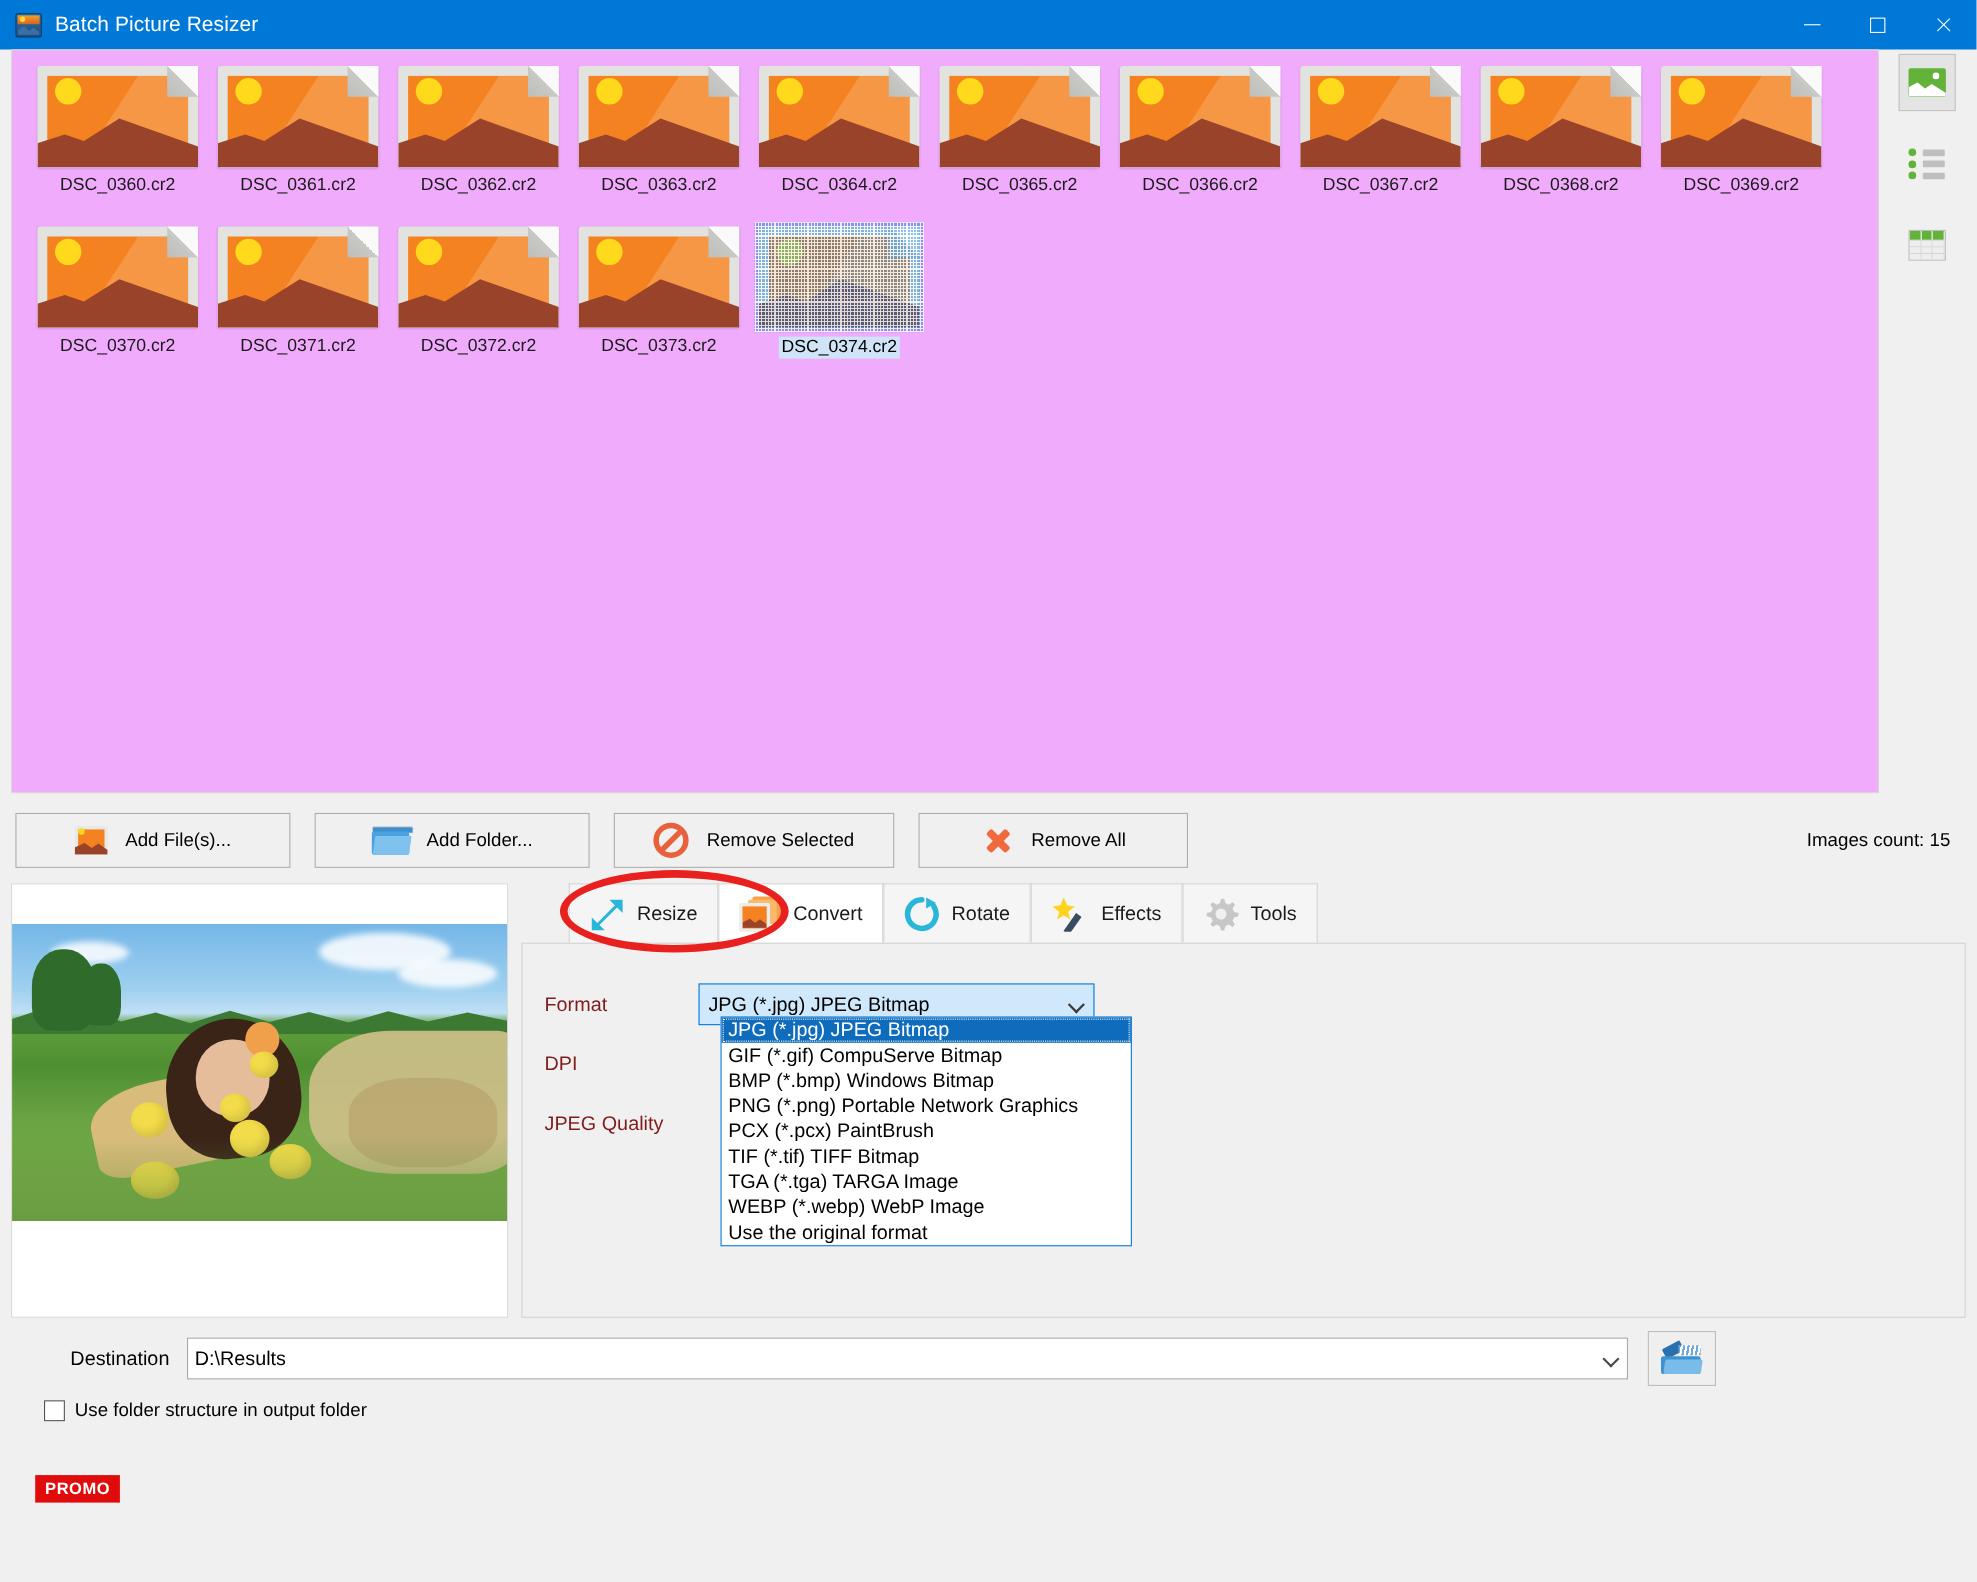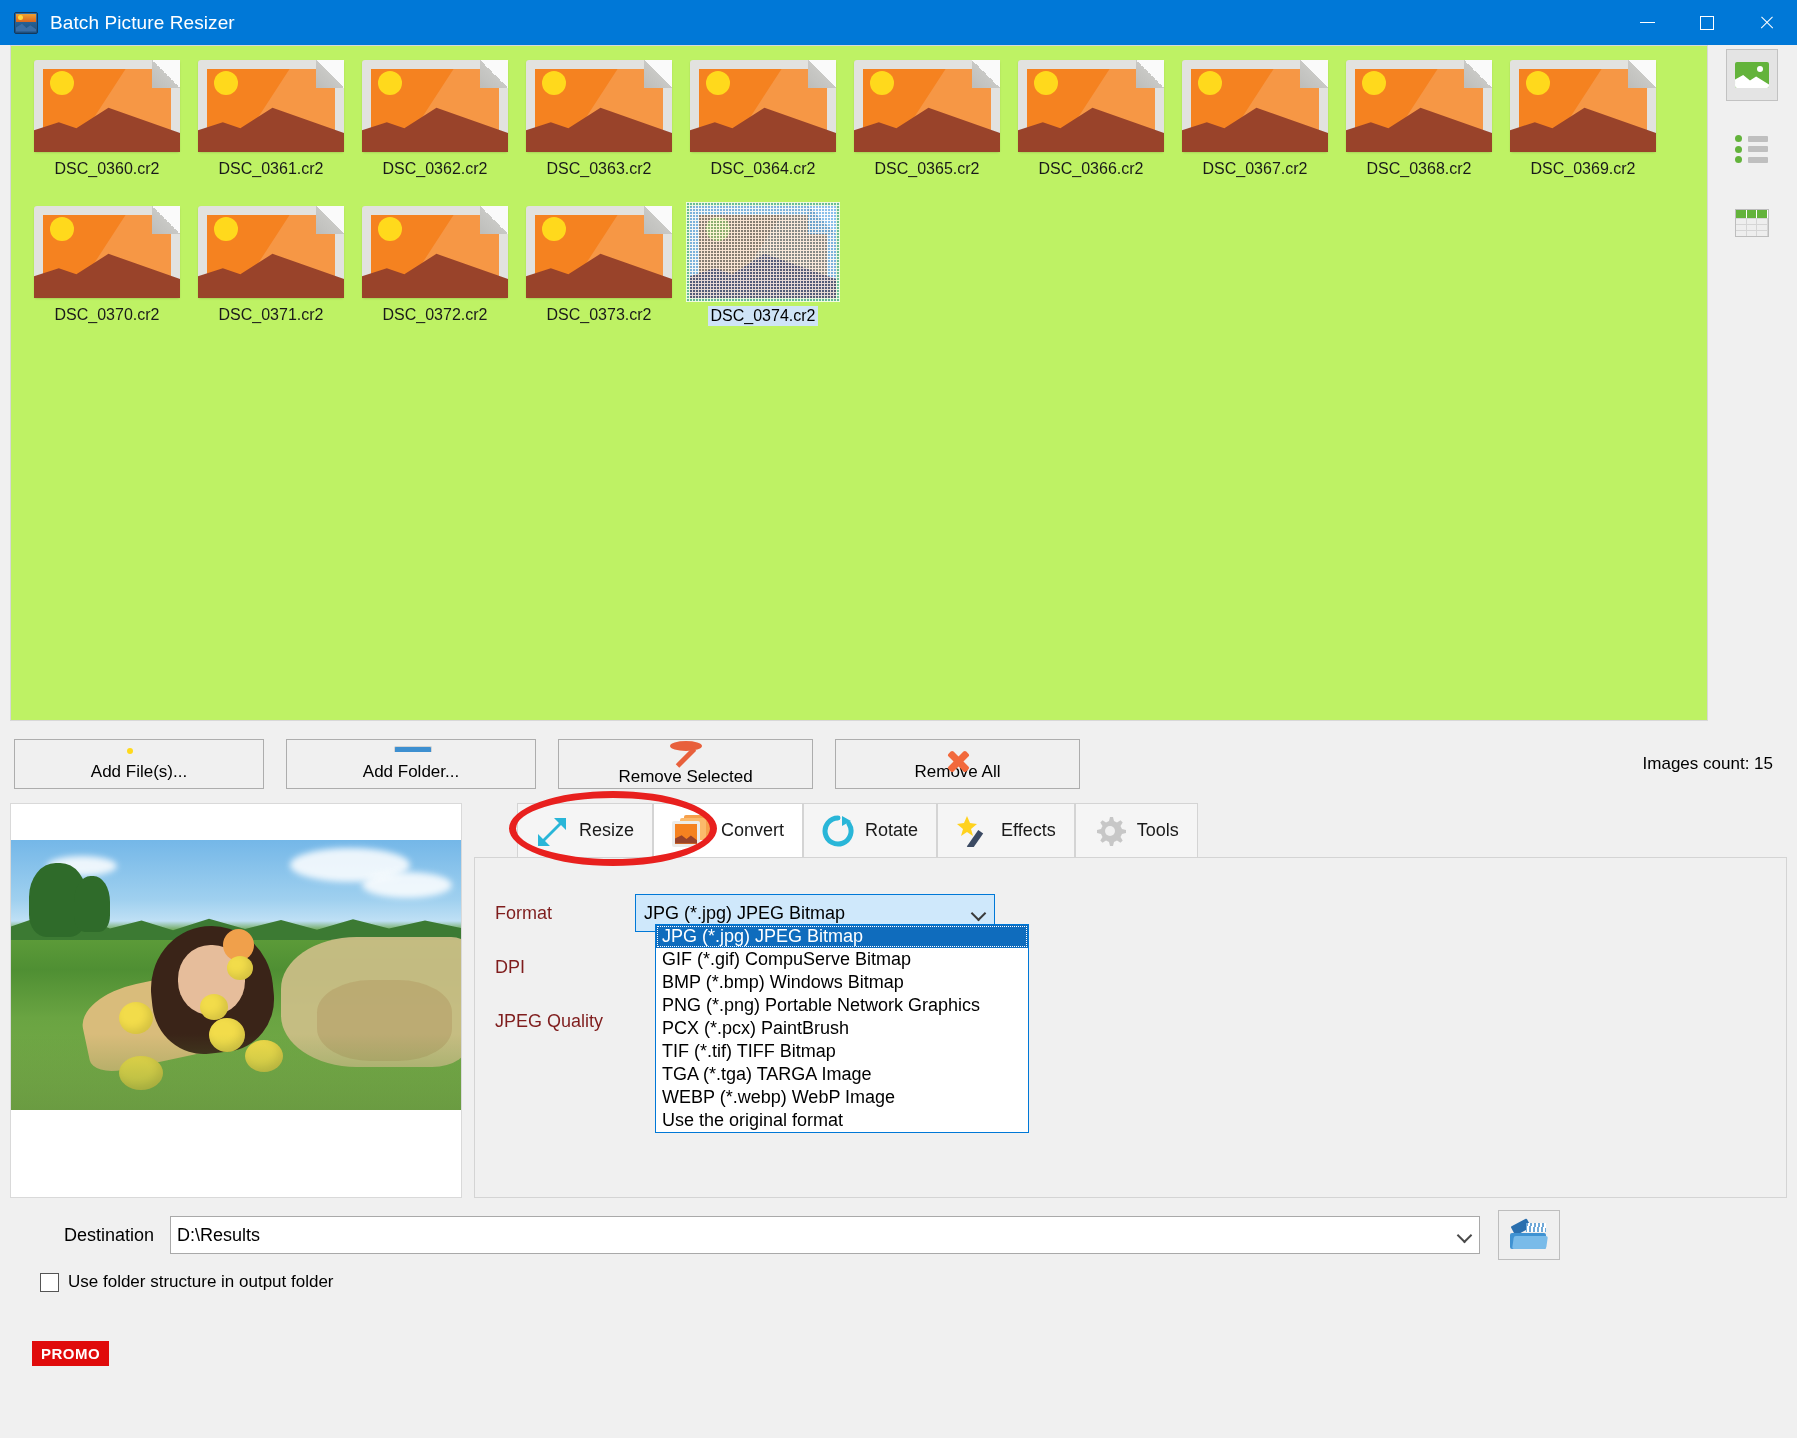--- a/index.html
+++ b/index.html
@@ -37,21 +37,21 @@
   
   .menubar { height:29px; flex:0 0 29px; background:#f0f0f0; display:flex; align-items:center; padding-left:12px; }
   .menu-item { font-size:17px; color:#000; padding:3px 11px; cursor:default; }
   .menu-item u { text-decoration:underline; }
 
   
   .body-wrap { flex:1 1 auto; position:relative; padding:0 10px; }
 
   .thumbs-region { display:flex; gap:9px; }
   .thumbs-panel {
-    width:1700px; height:676px; background:#bef264; border:1px solid #d8d8d8;
+    width:1700px; height:676px; background:#f0abfc; border:1px solid #d8d8d8;
     padding:14px 10px 0 14px; position:relative; overflow:hidden;
   }
   .thumb-grid { display:flex; flex-wrap:wrap; }
   .thumb { width:164px; height:132px; display:flex; flex-direction:column; align-items:center; margin-bottom:14px; }
   .thumb-img { width:146px; height:92px; position:relative; }
   .ph { position:absolute; inset:0; }
   .ph .frame { position:absolute; inset:0; background:#e2e2df; border-radius:3px;
       box-shadow:0 1px 2px rgba(0,0,0,0.13); }
   .ph .inner { position:absolute; left:9px; top:9px; right:9px; bottom:9px; background:#f58220; overflow:hidden; }
   .ph .sun { position:absolute; left:11%; top:12%; width:24px; height:24px; border-radius:50%; background:#ffd91c; }
@@ -85,21 +85,21 @@
   .ico-table { width:34px; height:28px; border:1px solid #bdbdbd; display:flex; flex-direction:column; overflow:hidden; }
   .ico-table .hdr { height:8px; background:#63b33b; display:flex; }
   .ico-table .hdr i { flex:1; border-right:1px solid #fff; }
   .ico-table .trow { flex:1; display:flex; border-top:1px solid #d5d5d5; }
   .ico-table .trow i { flex:1; border-right:1px solid #d5d5d5; background:#eee; }
 
   
   .action-row { display:flex; align-items:center; margin-top:18px; height:50px; }
   .btn {
     height:50px; background:#f0f0f0; border:1px solid #adadad; display:flex; align-items:center;
-    justify-content:center; gap:16px; font-size:17px; color:#000; cursor:pointer; padding:11px 12px;flex-direction:column;
+    justify-content:center; gap:16px; font-size:17px; color:#000; cursor:pointer; padding:11px 12px;
   }
   .btn-addfiles { width:250px; margin-left:4px; }
   .btn-addfolder { width:250px; margin-left:22px; }
   .btn-removesel { width:255px; margin-left:22px; }
   .btn-removeall { width:245px; margin-left:22px; }
   .images-count { margin-left:auto; font-size:17px; color:#000; padding-right:14px; }
 
   .ic-addfile { width:30px; height:26px; position:relative; }
   .ic-addfile .b { position:absolute; inset:0; background:#e8e8e6; border-radius:2px; }
   .ic-addfile .o { position:absolute; left:3px; top:3px; right:3px; bottom:5px; background:#f58220; overflow:hidden; }

